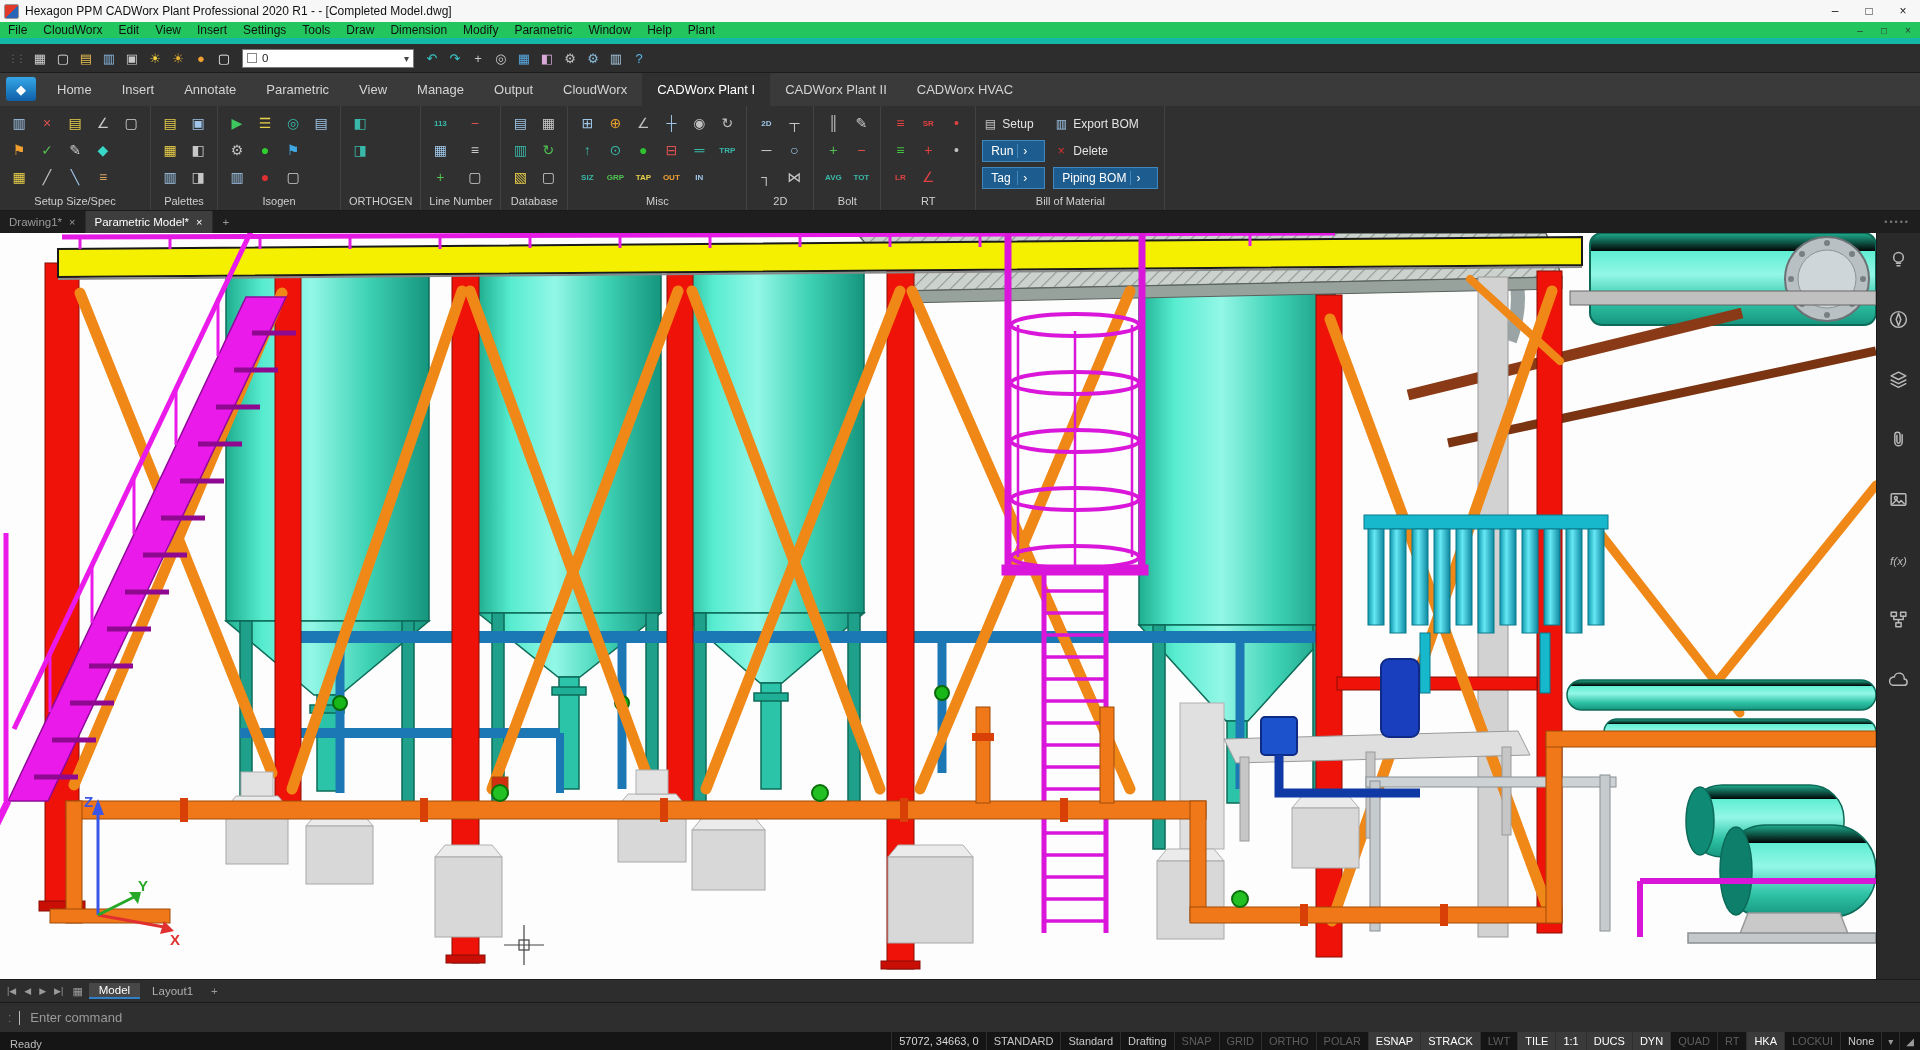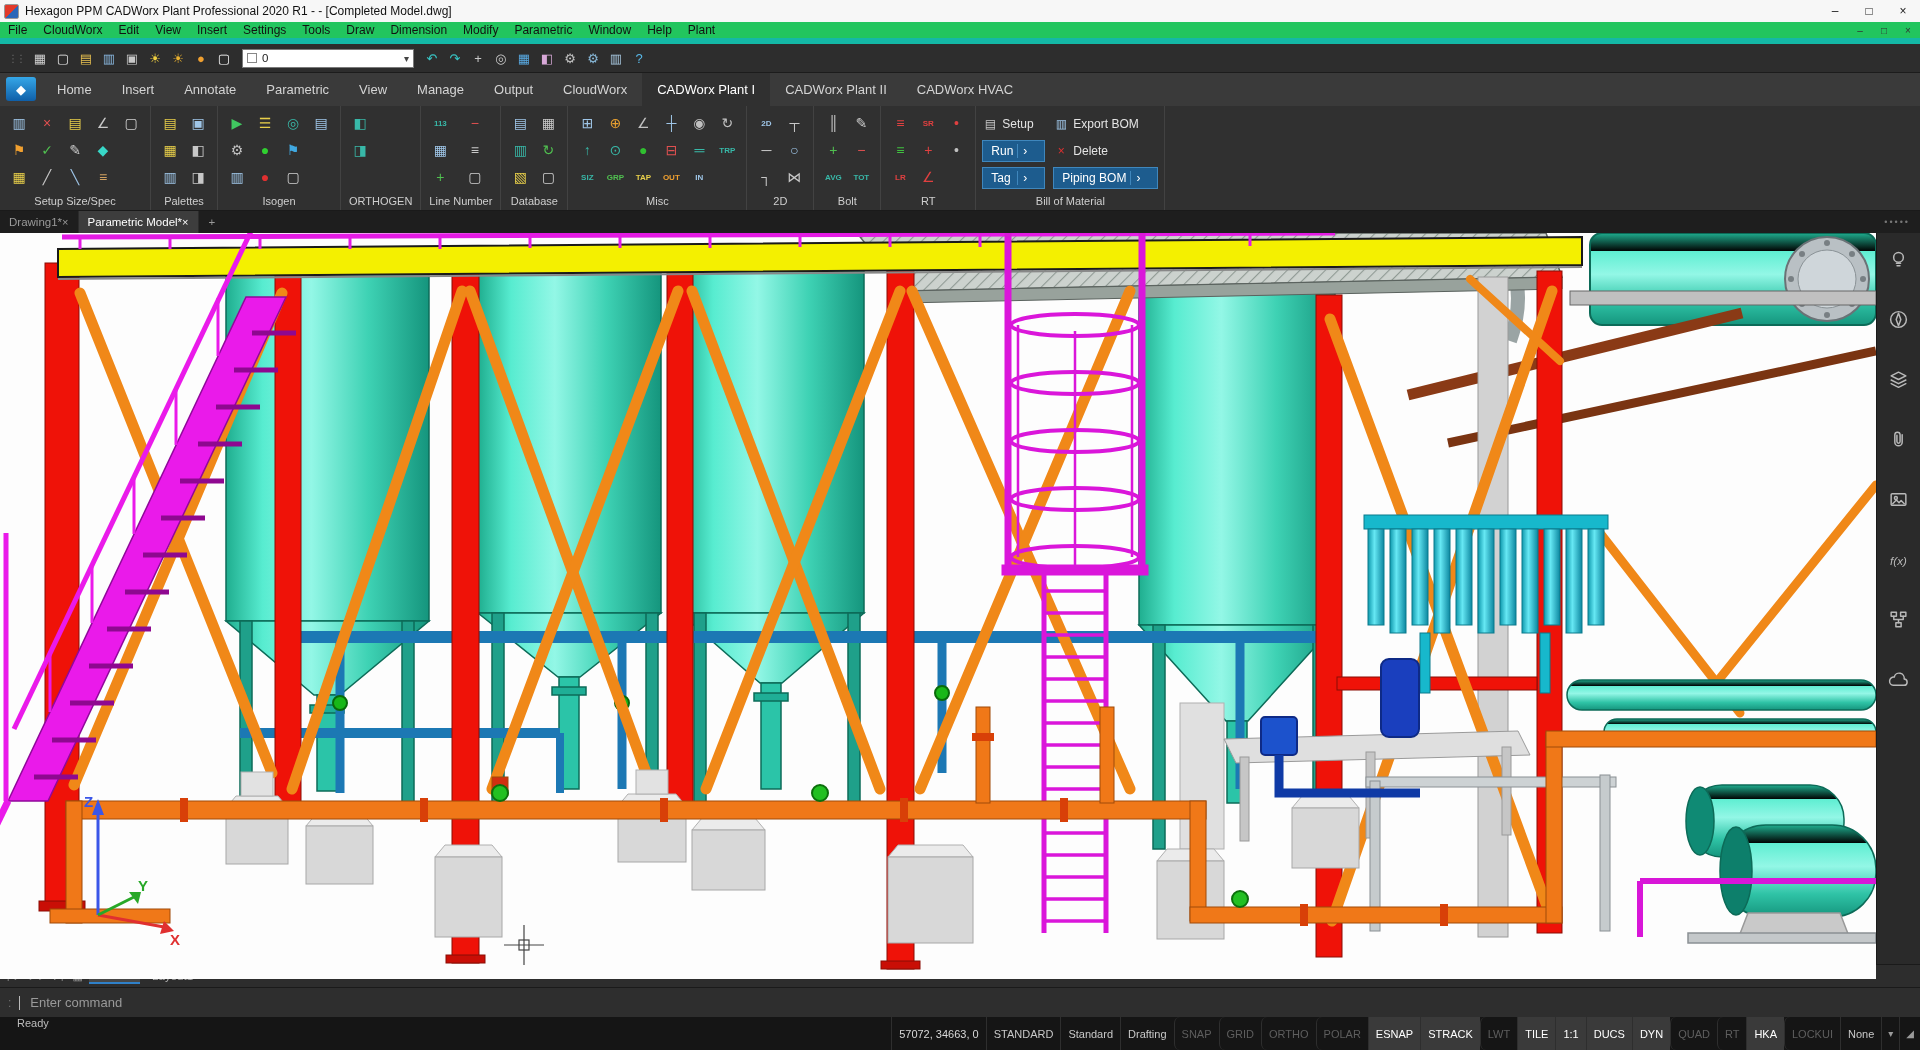--- a/index.html
+++ b/index.html
@@ -38,21 +38,21 @@
   .gico.ttile{font-size:8px;font-weight:bold;letter-spacing:0;}
   .glabel{text-align:center;font-size:11px;color:#cfcfcf;padding:2px 2px 1px;white-space:nowrap;}
   .bomgrid{display:grid;grid-template-columns:auto auto;grid-template-rows:repeat(3,25px);gap:2px 8px;align-items:center;padding-top:1px;}
   .bombtn{display:flex;align-items:center;font-size:12px;color:#e4e4e4;gap:4px;height:22px;}
   .bombtn .bicon{width:16px;text-align:center;font-size:12px;}
   .bombtn.blue{background:#1d5c8e;border:1px solid #3f87bd;padding:0 12px 0 8px;min-width:62px;color:#fff;}
   .bombtn.blue .chev{margin-left:auto;border-left:1px solid #3f87bd;padding:0 5px;font-size:12px;}
   
   .dtabs{height:22px;background:#1e1e1e;display:flex;align-items:stretch;font-size:11.5px;flex:0 0 auto;}
   .dtab-list{display:flex;align-items:stretch;}
-  .dtab{display:flex;align-items:center;padding:0 9px;color:#9a9a9a;border-right:1px solid #2c2c2c;}
+  .dtab{display:flex;align-items:center;gap:7px;padding:0 9px;color:#9a9a9a;border-right:1px solid #2c2c2c;}
   .dtab.active{background:#3d3d3d;color:#fff;}
   .dtab-close{font-size:11px;}
   .dtab-plus{display:flex;align-items:center;padding:0 10px;color:#9a9a9a;}
   .dots{margin-left:auto;color:#777;display:flex;align-items:center;letter-spacing:2px;padding-right:10px;font-size:9px;}
   
   .mainrow{flex:1 1 auto;display:flex;min-height:0;}
   .viewport{width:1876px;height:746px;background:#fdfdfd;position:relative;}
   .viewport svg{display:block;width:100%;height:100%;}
   .sidebar{width:44px;background:#2a2a2a;display:flex;flex-direction:column;align-items:center;padding-top:14px;gap:36px;border-left:1px solid #1a1a1a;}
   .sico{width:24px;height:24px;display:flex;align-items:center;justify-content:center;}
@@ -62,26 +62,26 @@
   .lnav{padding:0 3px;color:#9a9a9a;font-size:9px;}
   .sheet-ico{color:#9a9a9a;padding:0 4px;font-size:11px;}
   .ltab{padding:1px 10px;}
   .ltab.active{background:#474747;color:#fff;border-bottom:2px solid #2f80c8;}
   .ltab-plus{padding:0 6px;color:#9a9a9a;}
   
   .cmdline{height:30px;background:#2e2e2e;display:flex;align-items:center;font-size:13px;color:#9a9a9a;padding:0 8px;gap:8px;flex:0 0 auto;border-top:1px solid #1a1a1a;}
   .cmd-ico{color:#6f6f6f;font-size:12px;}
   .caret{width:1px;height:14px;background:#bbb;display:inline-block;margin-right:2px;}
   
-  .statusbar{height:33px;background:#151515;display:flex;align-items:flex-start;font-size:11px;color:#bcbcbc;flex:0 0 auto;padding-left:7px;}
+  .statusbar{height:18px;background:#151515;display:flex;align-items:flex-end;font-size:11px;color:#bcbcbc;flex:0 0 auto;}
   .ready{padding:0 10px;}
   .status-right{margin-left:auto;display:flex;align-items:stretch;height:100%;}
   .sitem{display:flex;align-items:center;padding:0 7px;border-left:1px solid #2e2e2e;white-space:nowrap;}
   .sitem.on{color:#c8c8c8;}
-  .sitem.off{color:#5e5e5e;border-radius:6px;}
+  .sitem.off{color:#5e5e5e;}
   .sitem.active{color:#fff;background:#3a3a3a;}
   .sitem.coords{color:#d8d8d8;}
   .sicon{display:flex;align-items:center;padding:0 6px;border-left:1px solid #2e2e2e;color:#9a9a9a;font-size:10px;}
 </style>
 </head>
 <body>
 
 <div class="app">
 
   <div class="titlebar">

